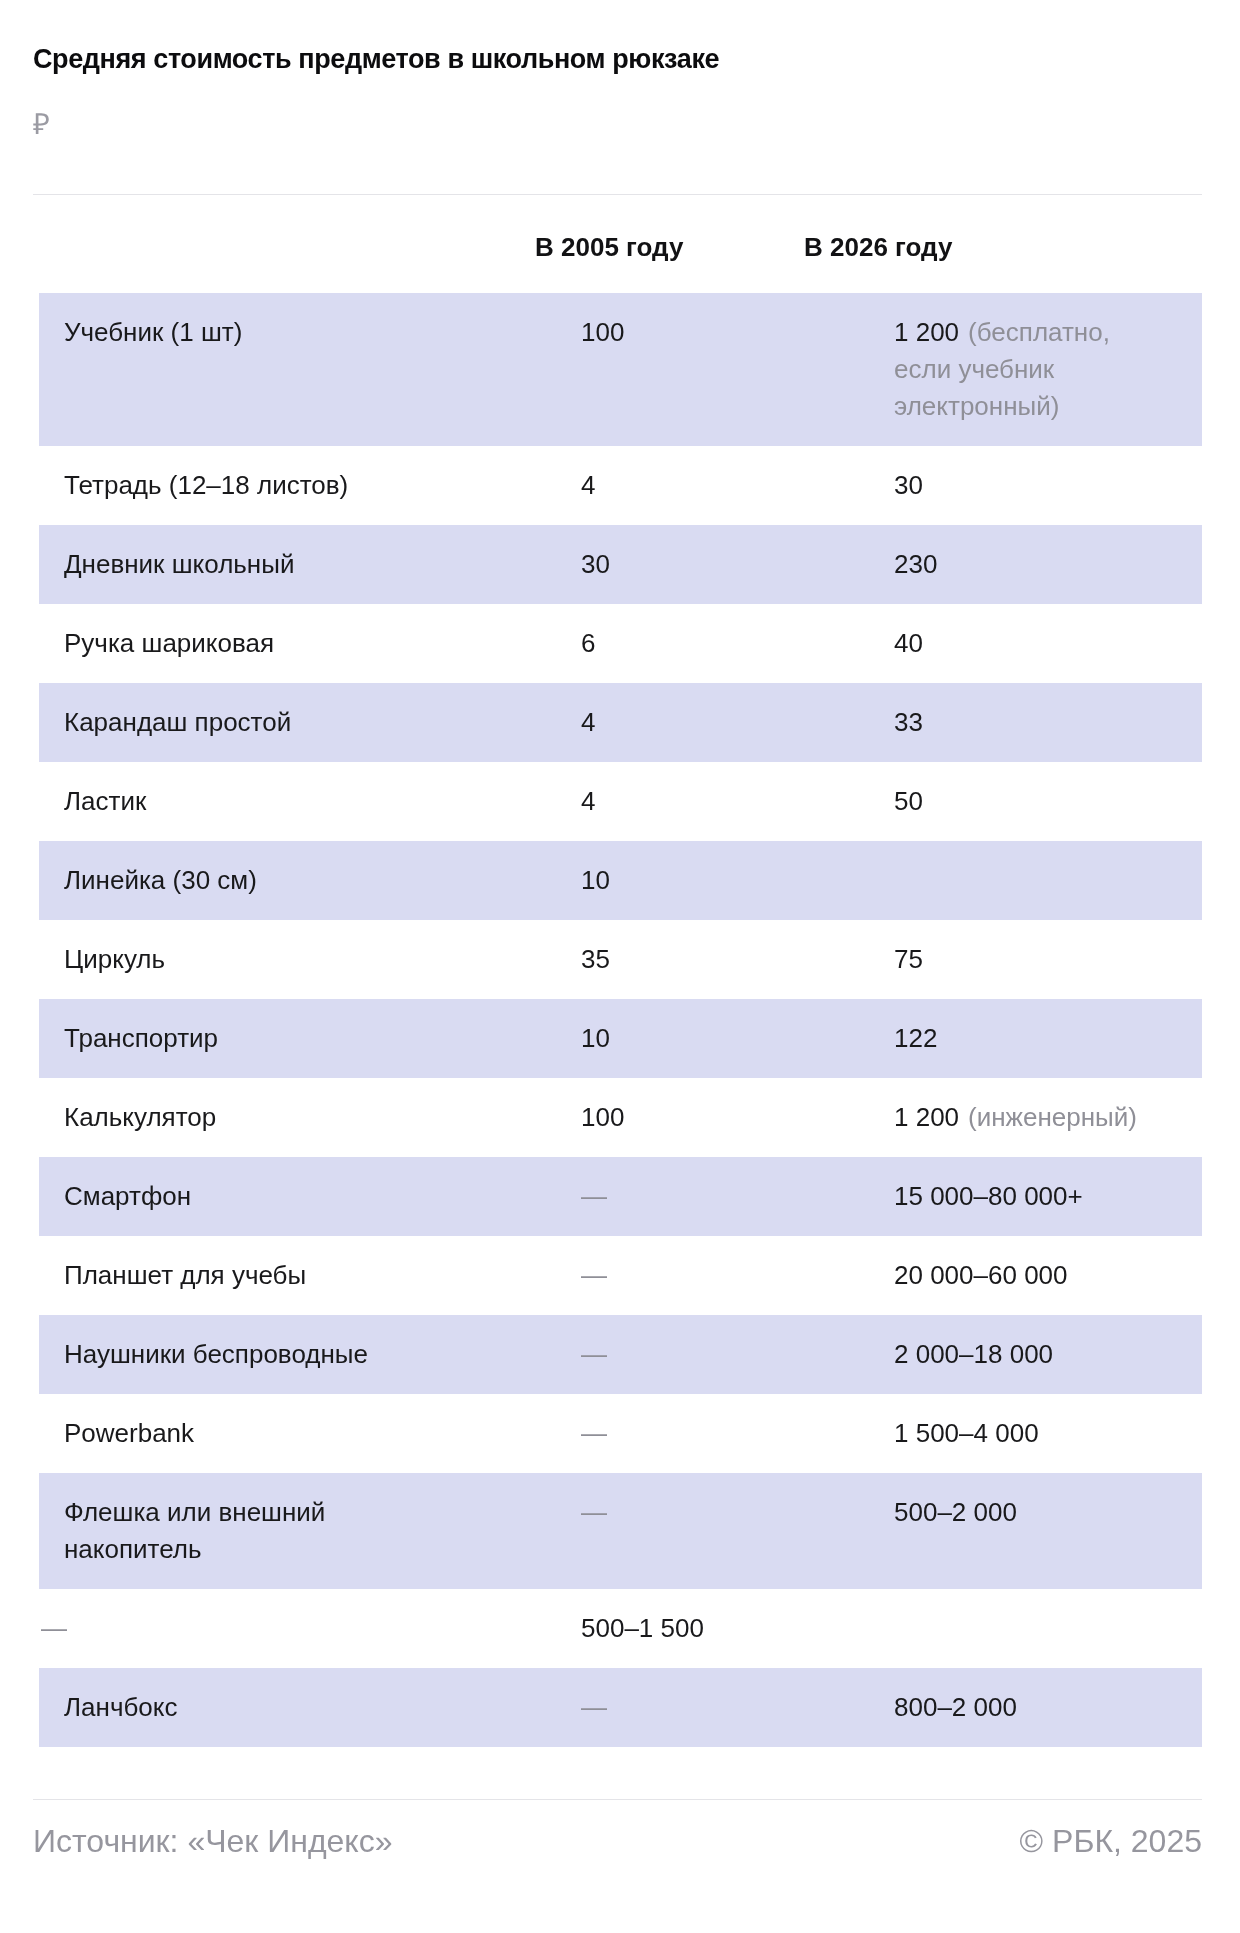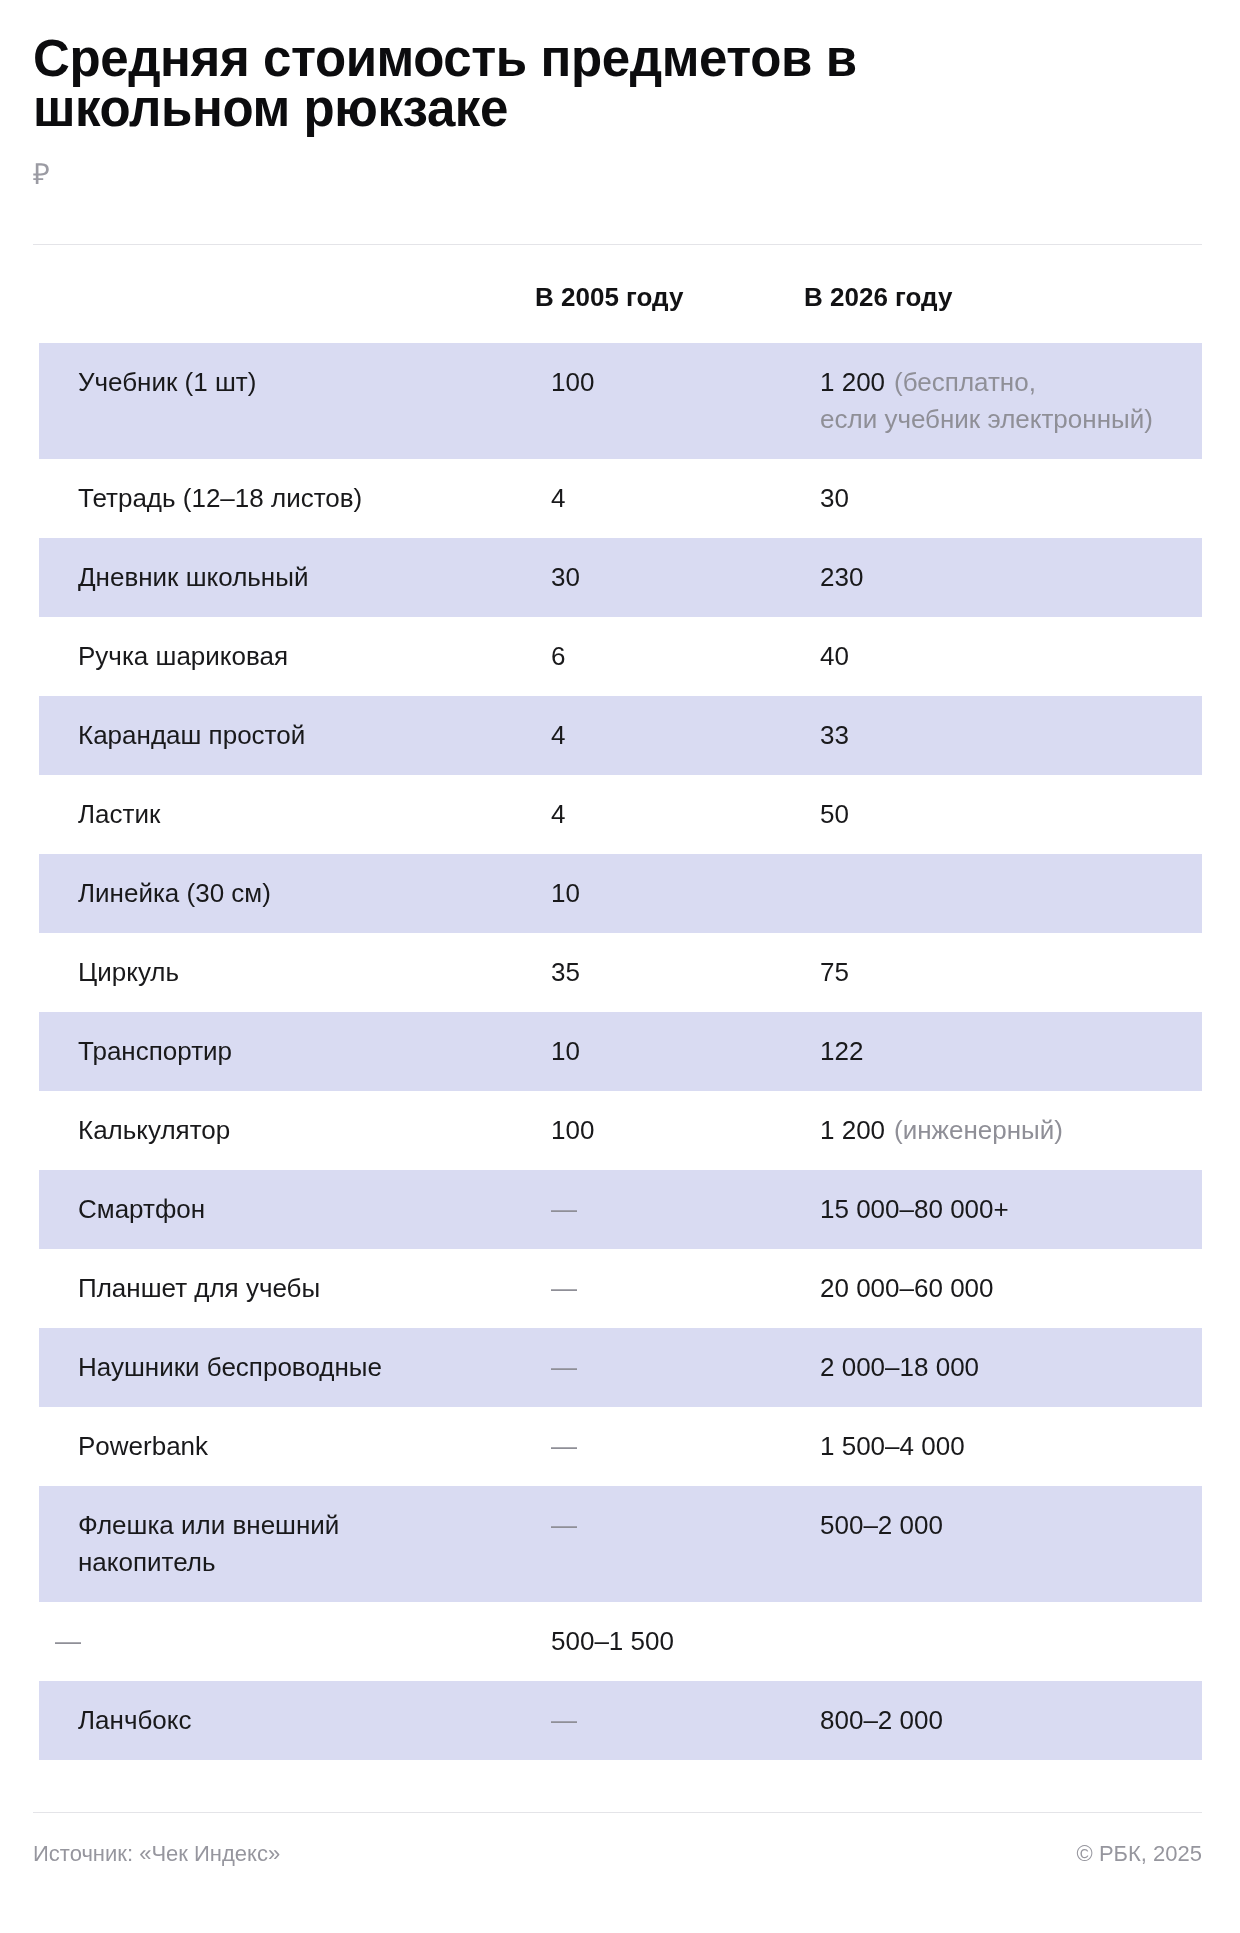--- a/index.html
+++ b/index.html
@@ -14,21 +14,21 @@
     color: #19191b;
     box-sizing: border-box;
   }
   .page {
     padding: 34px 38px 44px 33px;
     box-sizing: border-box;
   }
   .title {
     margin: 0;
     max-width: 930px;
-    font-size: 51px;
+    font-size: 27px;
     line-height: 50px;
     font-weight: 700;
     letter-spacing: -0.4px;
     color: #0c0c0e;
   }
   .currency {
     margin-top: 24px;
     font-size: 29px;
     line-height: 32px;
     color: #9b9ba3;
@@ -47,23 +47,24 @@
     font-size: 26px;
     line-height: 36px;
     font-weight: 700;
     color: #121214;
   }
   .tbody { margin-left: 6px; }
   .row {
     display: grid;
     grid-template-columns: 496px 269px 1fr;
     align-items: start;
-    padding: 21px 16px;
+    padding: 21px 2px;
     font-size: 26px;
     line-height: 37px;
+    gap: 44px;
   }
   .row:nth-child(odd) { background: #d9dbf2; }
   .cell { min-width: 0; }
   .cell.item {
     padding-left: 23px;
     padding-right: 24px;
     white-space: pre-line;
   }
   .muted { color: #8f8f97; }
   .note {
@@ -74,21 +75,21 @@
   .footer-divider {
     border: none;
     border-top: 1px solid #e4e4e8;
     margin: 52px 0 0 0;
   }
   .footer {
     display: flex;
     justify-content: space-between;
     align-items: baseline;
     margin-top: 26px;
-    font-size: 22px;
+    font-size: 32px;
     line-height: 30px;
     color: #96969e;
   }
 </style>
 </head>
 <body>
 
 <div class="page">
 
   <h1 class="title">Средняя стоимость предметов в школьном рюкзаке</h1>

